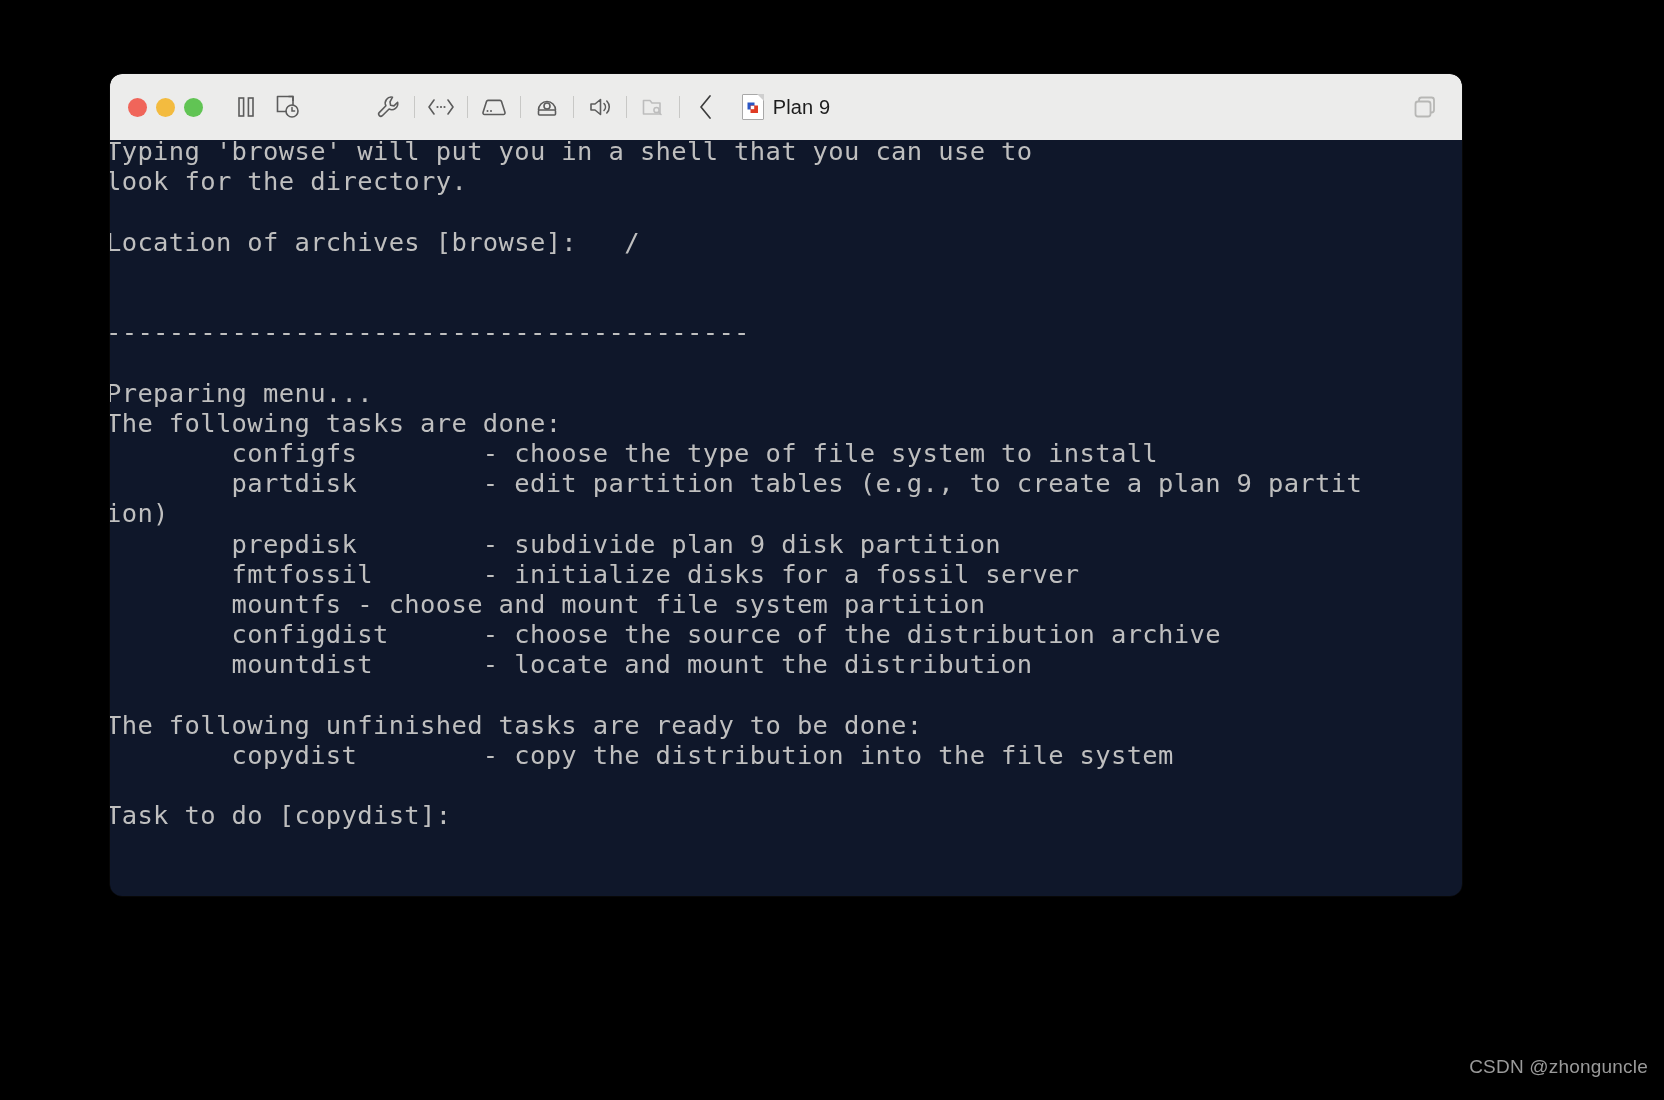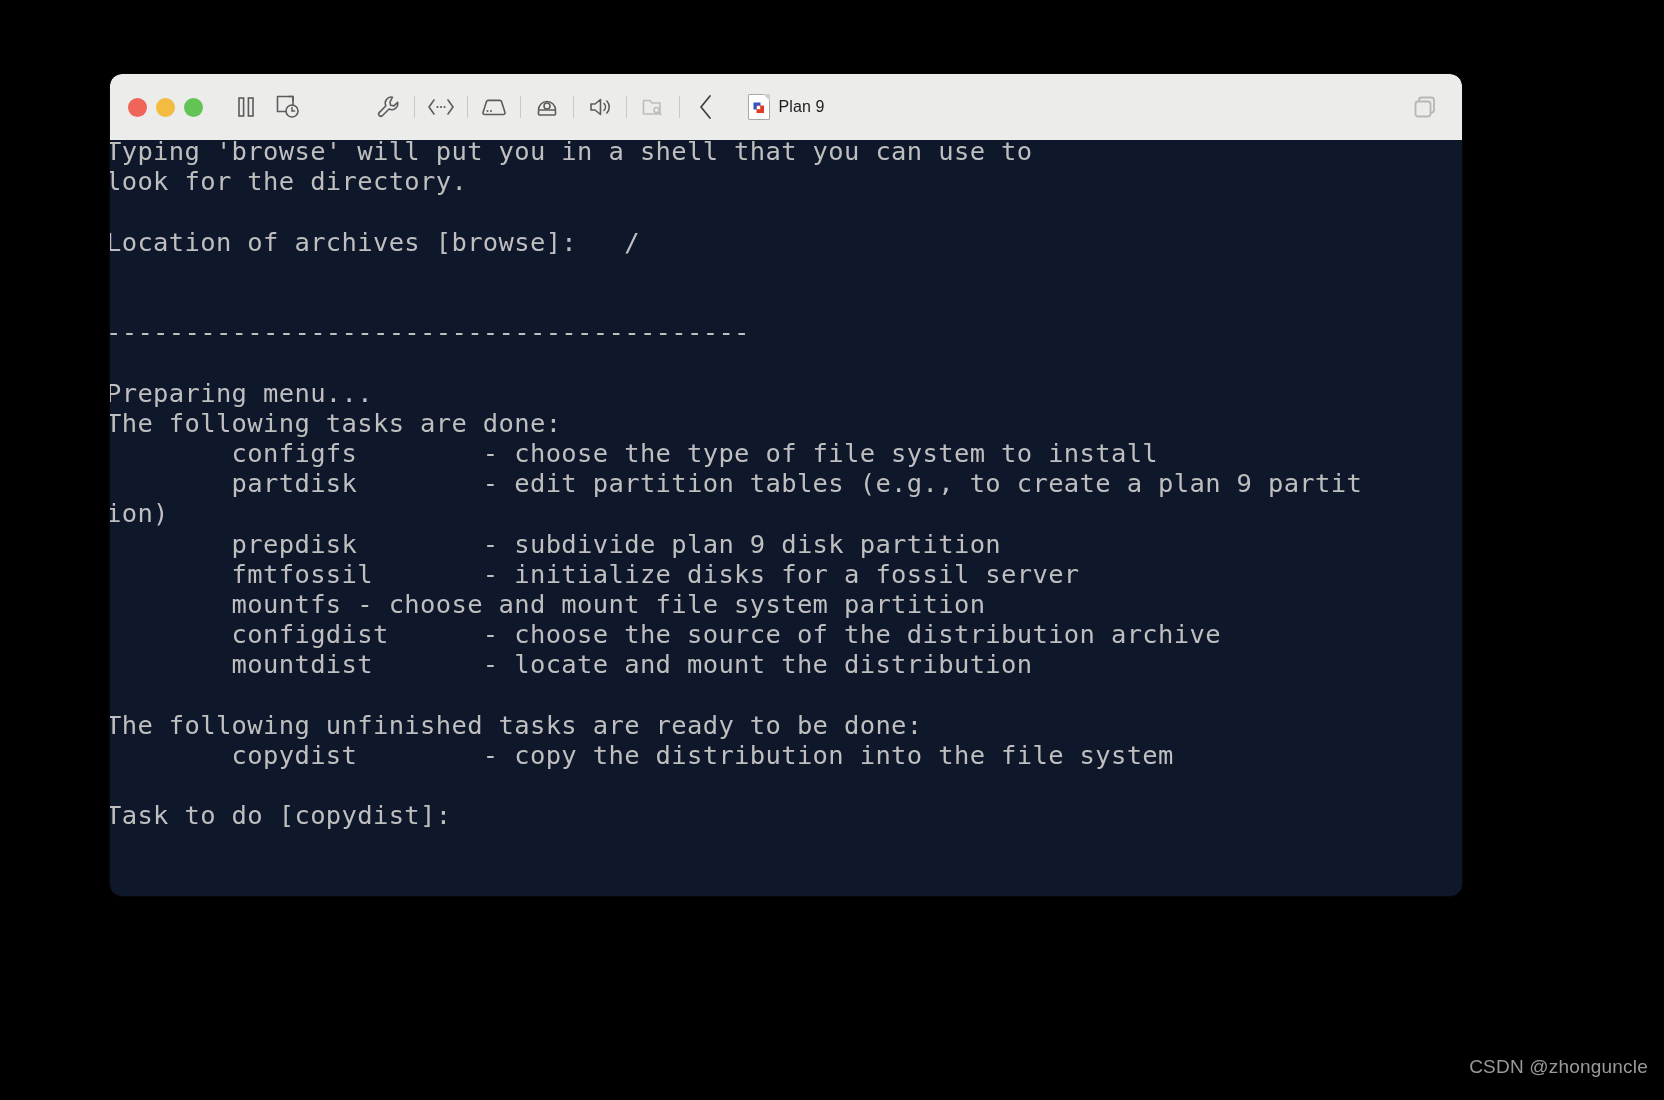--- a/index.html
+++ b/index.html
@@ -84,21 +84,21 @@
     justify-content: center;
     pointer-events: none;
   }
   #title-inner {
     display: flex;
     align-items: center;
     gap: 9px;
   }
   #win-title {
     font-family: "Liberation Sans", sans-serif;
-    font-size: 16px;
+    font-size: 20px;
     color: #1d1d1d;
     letter-spacing: 0.1px;
   }
   #doc-icon {
     width: 22px;
     height: 26px;
     position: relative;
     background: #ffffff;
     border: 1px solid #a8a8a8;
     border-radius: 1px;

